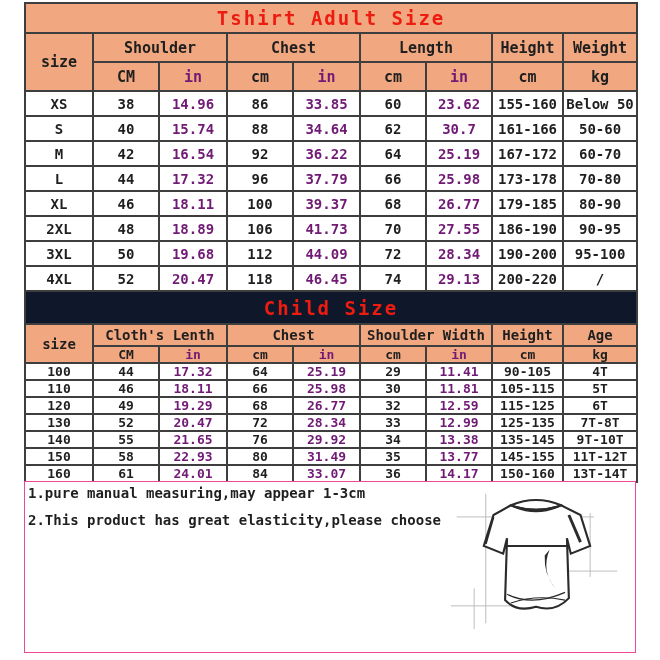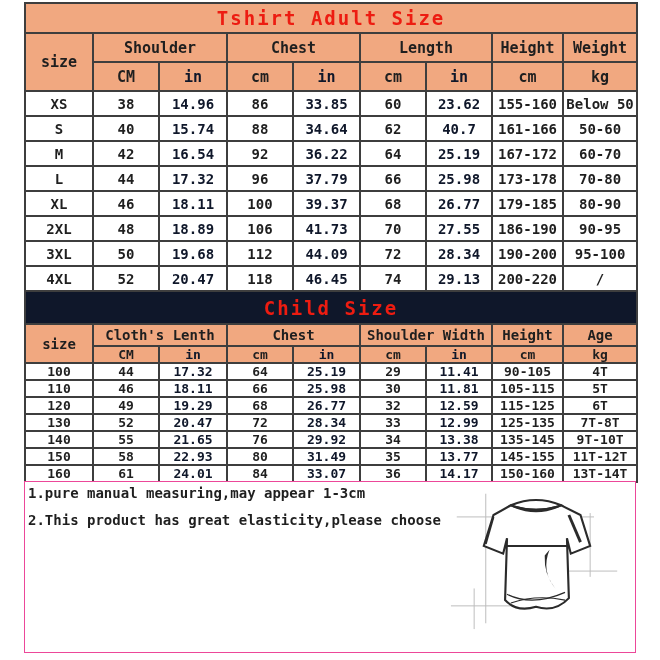--- a/index.html
+++ b/index.html
@@ -16,21 +16,21 @@
   td{
     border:2px solid #3e3e3e;text-align:center;vertical-align:middle;
     padding:0;white-space:nowrap;overflow:hidden;
   }
   
   .peach td{background:#f1a880;}
   .title-row td{
     background:#f1a880;color:#ed1c11;font-size:19px;height:28px;
     letter-spacing:2px;
   }
-  .red{color:#0f172a;}
+  .red{color:#701a75;}
   
   .adult .h1 td{height:27px;font-size:15px;}
   .adult .h2 td{height:27px;font-size:15px;}
   .adult .data td{height:23px;font-size:14px;background:#fff;}
   .adult td.sizecell{font-size:14px;margin-top:44px;}
   
   .child{margin-top:-2px;}
   .child .title-row td{background:#0f172a;height:31px;}
   .child .h1 td{height:20px;font-size:14px;}
   .child .h2 td{height:13px;font-size:13px;}
@@ -94,21 +94,21 @@
           <td>155-160</td>
           <td>Below 50</td>
         </tr>
     <tr class="data">
           <td class="sizecell">S</td>
           <td>40</td>
           <td class="red">15.74</td>
           <td>88</td>
           <td class="red">34.64</td>
           <td>62</td>
-          <td class="red">40.7</td>
+          <td class="red">30.7</td>
           <td>161-166</td>
           <td>50-60</td>
         </tr>
     <tr class="data">
           <td class="sizecell">M</td>
           <td>42</td>
           <td class="red">16.54</td>
           <td>92</td>
           <td class="red">36.22</td>
           <td>64</td>

